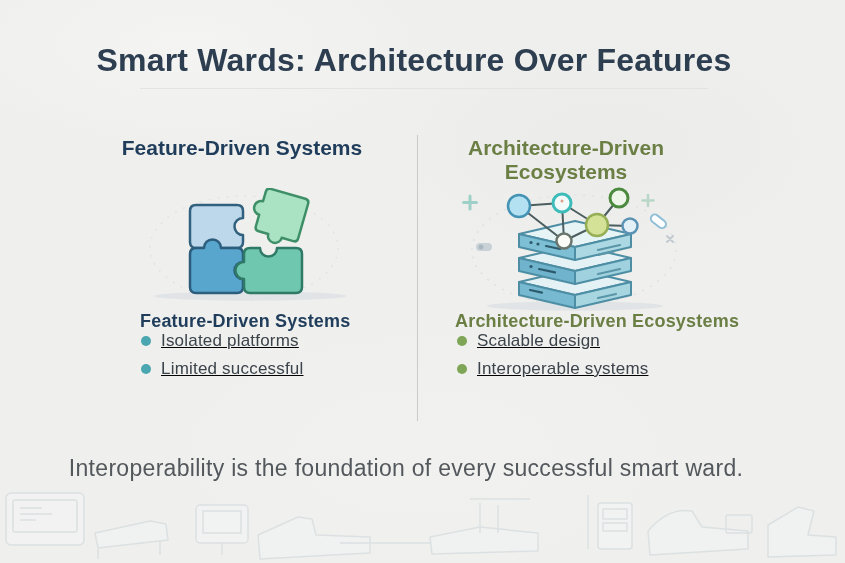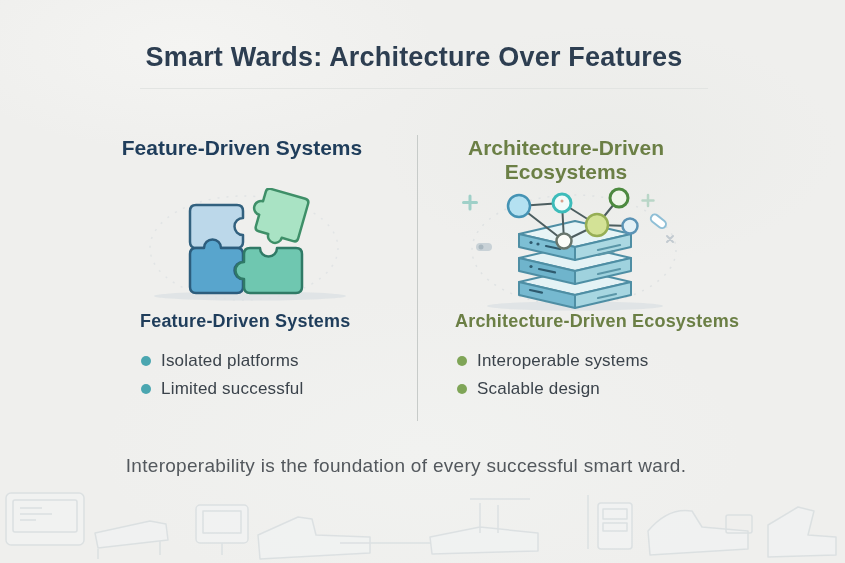--- a/index.html
+++ b/index.html
@@ -10,21 +10,21 @@
     background:
       radial-gradient(ellipse 420px 180px at 22% 8%, #f4f4f2 0%, rgba(244,244,242,0) 60%),
       radial-gradient(ellipse 380px 200px at 72% 26%, #ebece9 0%, rgba(235,236,233,0) 60%),
       radial-gradient(ellipse 500px 240px at 50% 80%, #f1f2f0 0%, rgba(241,242,240,0) 65%),
       #efefed;
     overflow: hidden;
   }
   .page-title {
     position: absolute; top: 42px; left: 0; width: 828px;
     text-align: center;
-    font-size: 27px; font-weight: bold; letter-spacing: 0.2px;
+    font-size: 32px; font-weight: bold; letter-spacing: 0.2px;
     color: #2d3e51;
   }
   .title-rule {
     position: absolute; top: 88px; left: 140px; width: 568px; height: 1px;
     background: #e2e4e2;
   }
   .col-header {
     position: absolute; top: 136px; width: 244px;
     text-align: center; font-size: 21px; font-weight: bold; line-height: 1.15;
   }
@@ -33,22 +33,23 @@
   .illustration { position: absolute; }
   .illustration.puzzle  { left: 132px; top: 188px; }
   .illustration.network { left: 452px; top: 184px; }
   .subtitle {
     position: absolute; top: 311px;
     font-size: 18px; font-weight: bold; letter-spacing: 0.2px;
   }
   .subtitle.left  { left: 140px; color: #1f3d5b; }
   .subtitle.right { left: 455px; color: #6b7f45; }
   .bullet-list {
-    position: absolute; top: 352px;
+    position: absolute; top: 332px;
     list-style: none;
+    text-decoration: underline;
   }
   .bullet-list.left  { left: 141px; }
   .bullet-list.right { left: 457px; }
   .bullet-list li {
     display: flex; align-items: flex-start;
     margin-bottom: 10px;
     font-size: 17px; line-height: 18px; color: #3b434b; letter-spacing: 0.2px;
   }
   .dot {
     width: 10px; height: 10px; border-radius: 50%;
@@ -56,21 +57,21 @@
   }
   .bullet-list.left  .dot { background: #4aa6b0; }
   .bullet-list.right .dot { background: #7fa557; }
   .col-divider {
     position: absolute; left: 417px; top: 135px;
     width: 1px; height: 286px; background: #c7cbc9;
   }
   .tagline {
     position: absolute; top: 455px; left: 0; width: 812px;
     text-align: center;
-    font-size: 19px; color: #53585d; letter-spacing: 0.3px;
+    font-size: 23px; color: #53585d; letter-spacing: 0.3px;
   }
   .ward-sketch { position: absolute; left: 0; bottom: 0; }
 </style>
 </head>
 <body>
 
 <div class="canvas">
 
   <svg class="ward-sketch" width="845" height="78" viewBox="0 0 845 78" fill="none" stroke="#c9d2d7" stroke-width="1.5" opacity="0.5" stroke-linejoin="round">
     <rect x="6" y="8" width="78" height="52" rx="5" fill="#f3f5f6"></rect>
@@ -169,23 +170,23 @@
     </li>
     <li>
       <span class="dot"></span>
       <span>Limited successful</span>
     </li>
   </ul>
 
   <ul class="bullet-list right">
     <li>
       <span class="dot"></span>
-      <span>Interoperable systems</span>
+      <span>Scalable design</span>
     </li>
     <li>
       <span class="dot"></span>
-      <span>Scalable design</span>
+      <span>Interoperable systems</span>
     </li>
   </ul>
 
   <div class="tagline">Interoperability is the foundation of every successful smart ward.</div>
 
 </div>
 
 </body></html>

